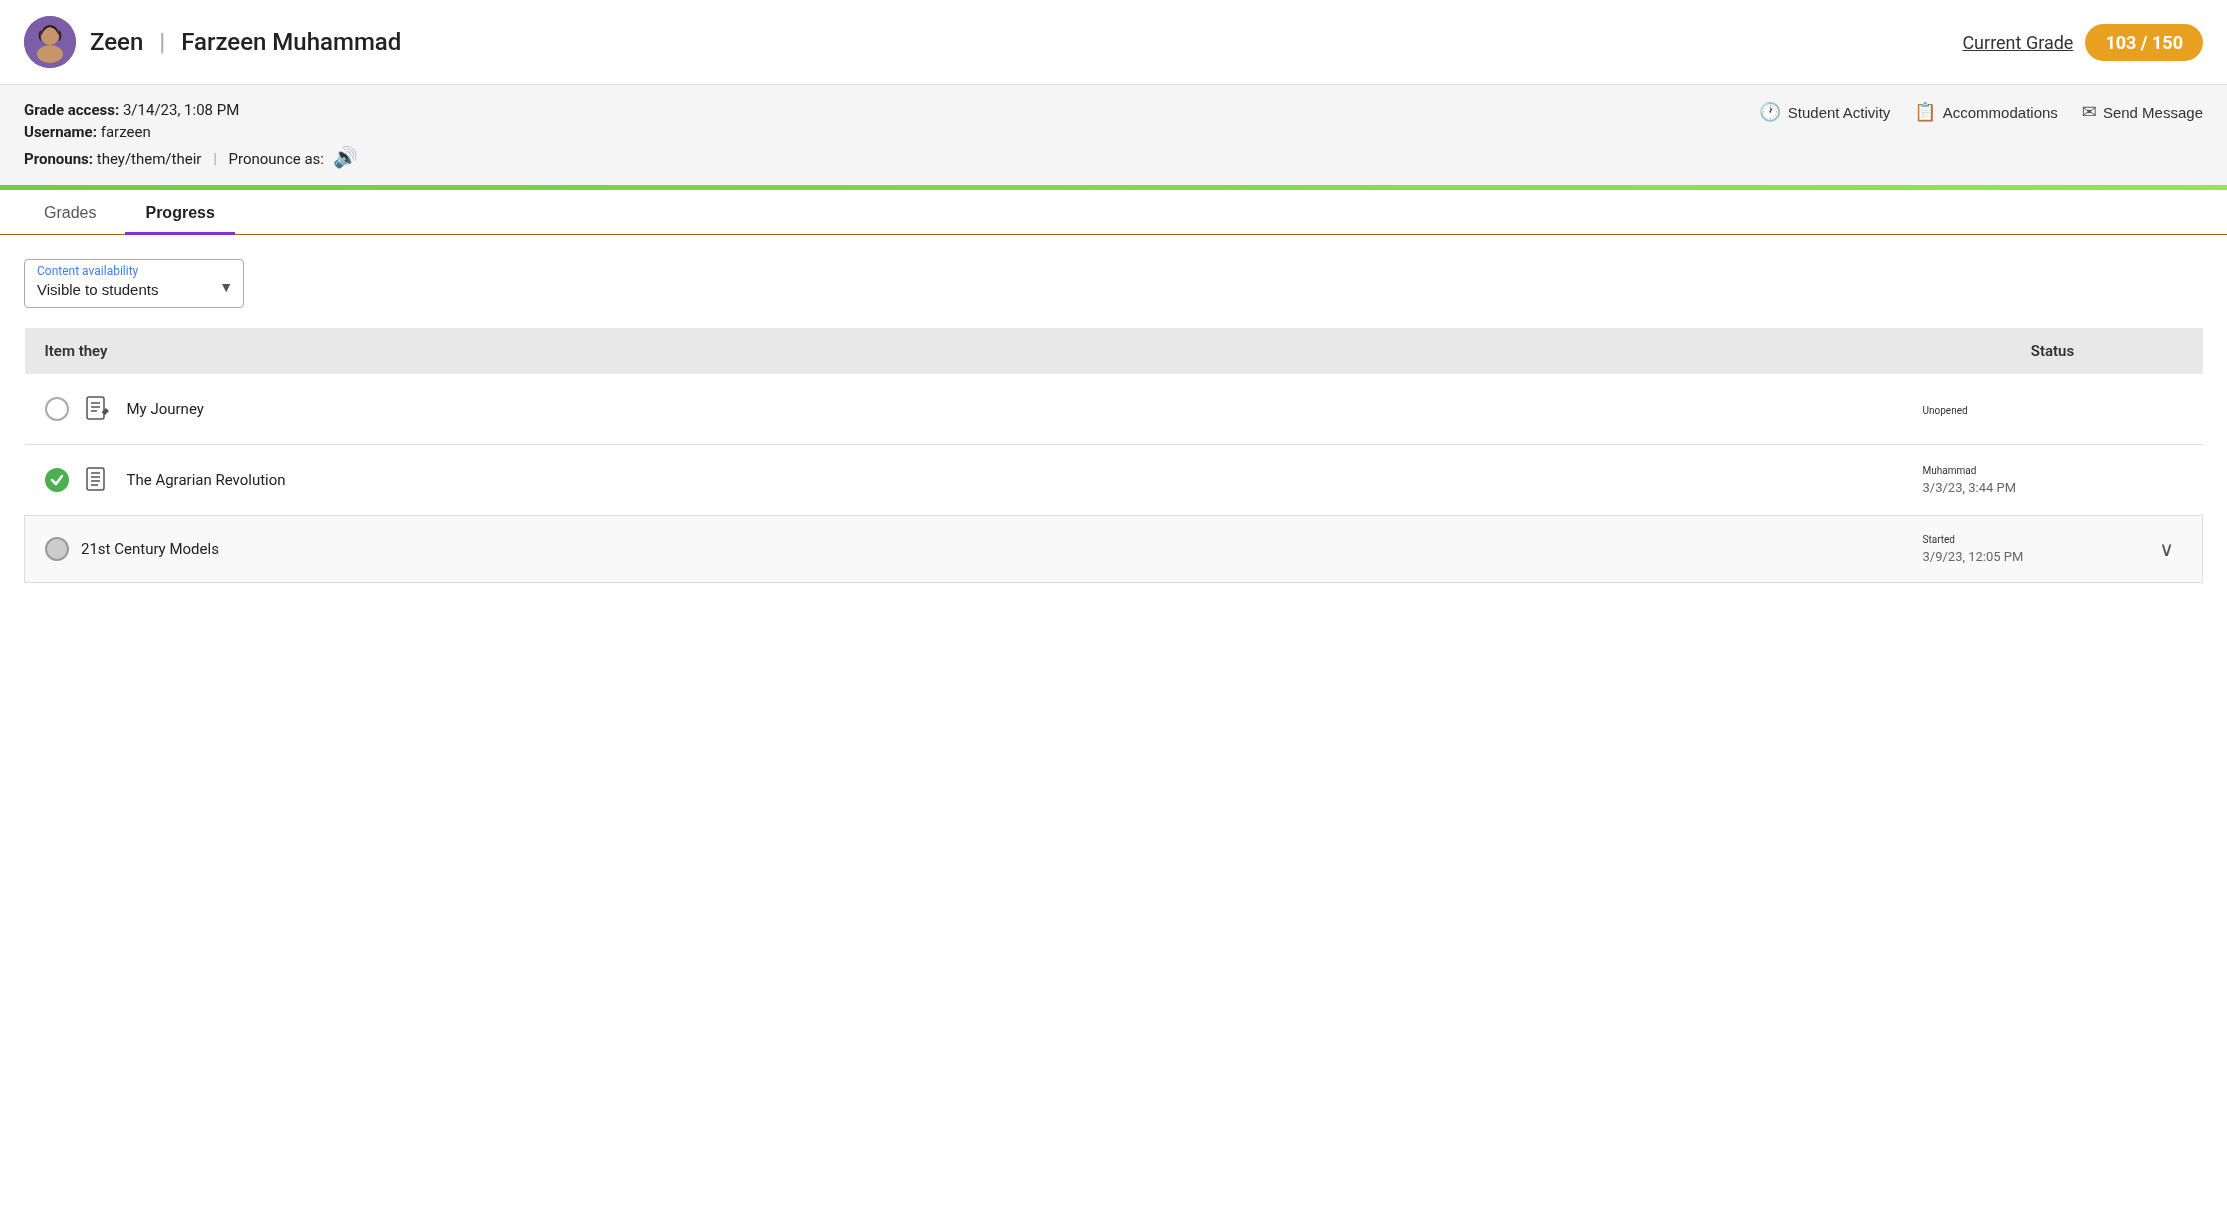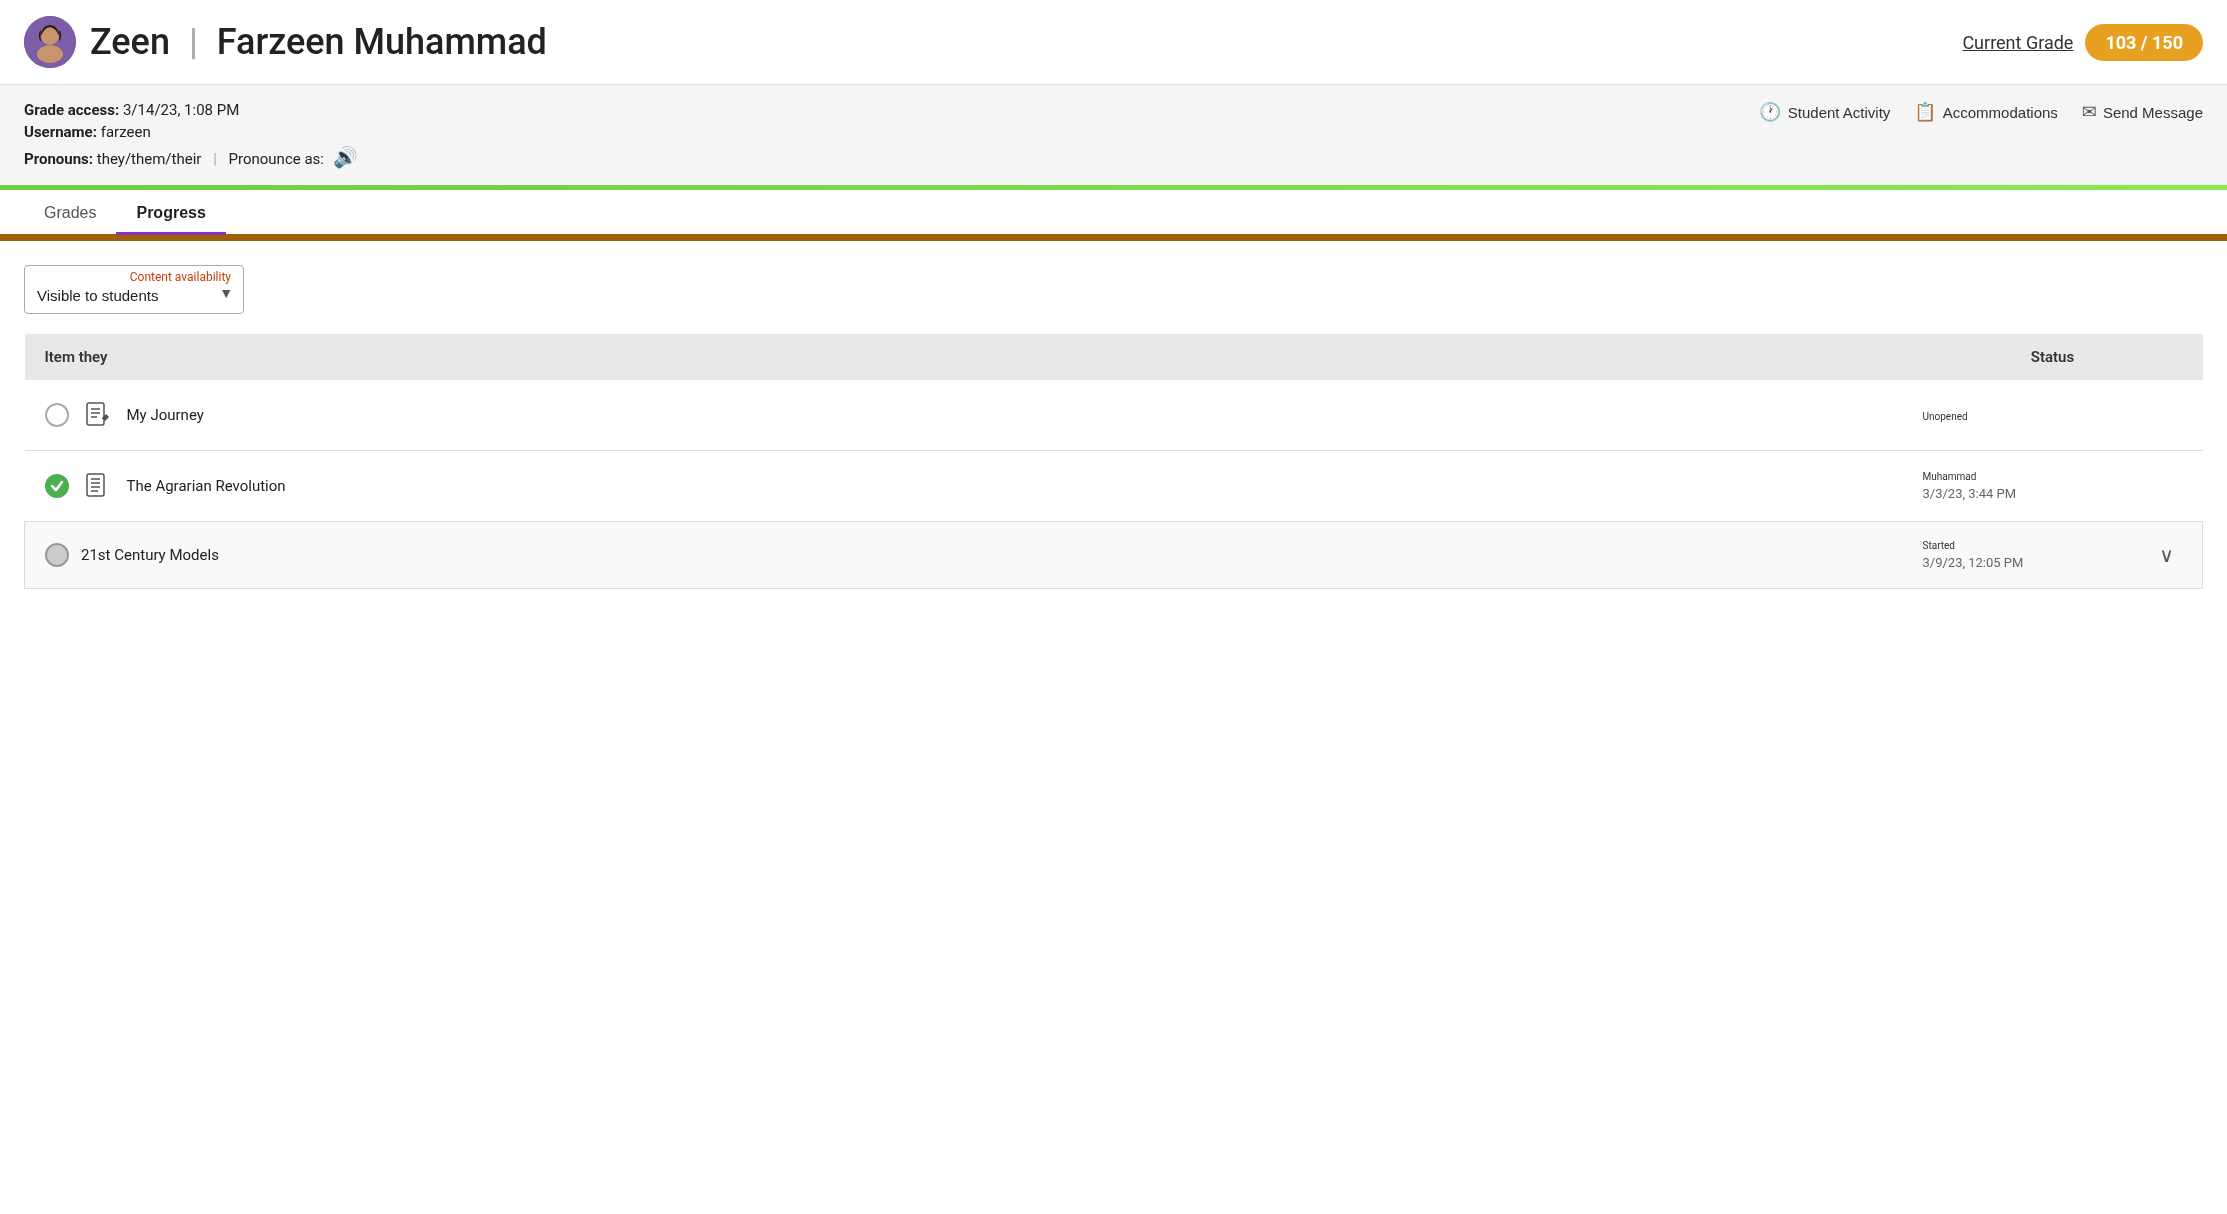--- a/index.html
+++ b/index.html
@@ -25,21 +25,21 @@
       border-radius: 50%;
       background: #6b4c9a;
       overflow: hidden;
       display: flex;
       align-items: center;
       justify-content: center;
       flex-shrink: 0;
     }
     
     .header-title {
-      font-size: 36px;
+      font-size: 24px;
       font-weight: 500;
       color: #222;
       text-align: right;
     }
     .header-title .separator {
       color: #aaa;
       margin: 0 10px;
     }
     .current-grade-label {
       font-size: 18px;
@@ -109,23 +109,23 @@
     
     .green-bar {
       height: 5px;
       background: linear-gradient(to right, #6fce3f, #8de852);
       width: 100%;
     }
 
     
     .tabs {
       display: flex;
-      gap: 0;
+      gap: 9px;
       padding: 0 24px;
-      border-bottom: 7px solid #a16207;
+      border-bottom: 1px solid #a16207;
       background: #fff;
     }
     .tab {
       padding: 14px 20px 10px;
       font-size: 16px;
       cursor: pointer;
       color: #555;
       border-bottom: 3px solid transparent;
       background: none;
       border-top: none;
@@ -150,24 +150,23 @@
       position: relative;
       display: inline-block;
       border: 1.5px solid #aaa;
       border-radius: 4px;
       padding: 4px 12px 8px;
       min-width: 220px;
       background: #fff;
     }
     .dropdown-label {
       font-size: 12px;
-      color: #c2410c;
+      color: #3b82f6;
       display: block;
       margin-bottom: 2px;
-      text-align: right;
     }
     .dropdown-select {
       appearance: none;
       background: none;
       border: none;
       outline: none;
       font-size: 15px;
       color: #222;
       width: 100%;
       cursor: pointer;

